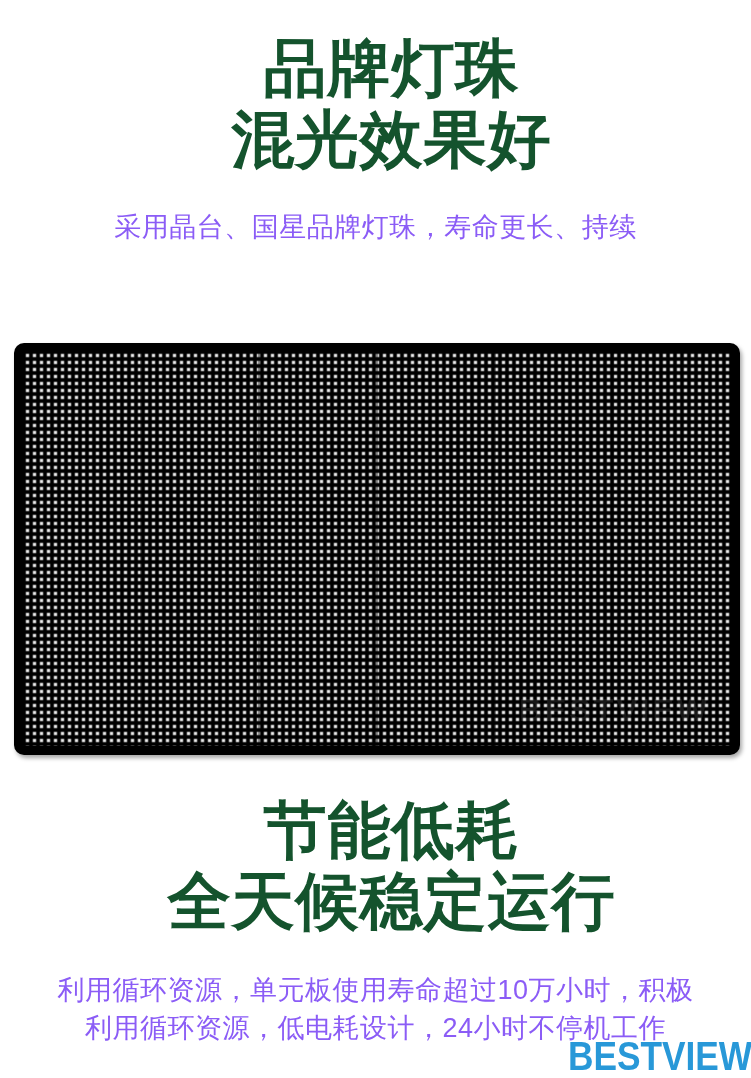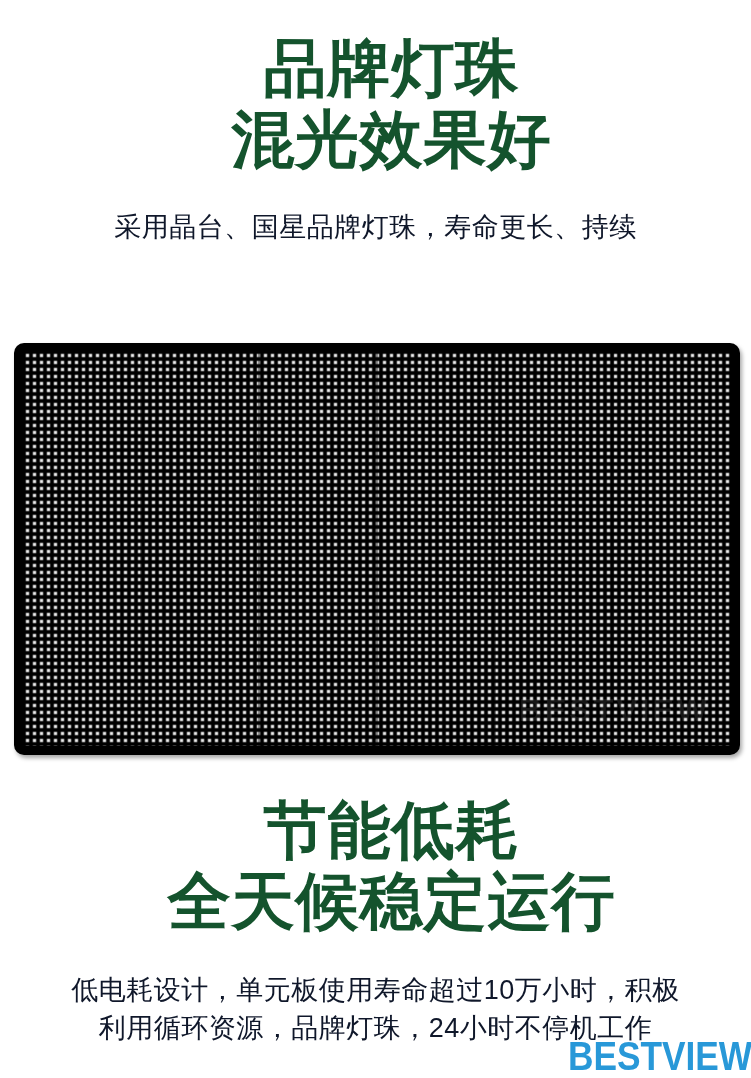--- a/index.html
+++ b/index.html
@@ -28,21 +28,21 @@
   .sec-title .line { display: block; }
   #title-brand  { top: 33px; }
   #title-energy { top: 795px; }
 
   
   .sec-body {
     position: absolute; left: 0; width: 751px;
     text-align: center;
     font-size: 27px; line-height: 37px;
     font-weight: 400;
-    color: #0f172a;
+    color: #8b5cf6;
     letter-spacing: 0.5px;
   }
   .sec-body .line { display: block; }
   #body-brand  { top: 209px; }
   #body-energy { top: 971px; line-height: 38px; }
 
   
   .led-panel {
     position: absolute;
     left: 14px; top: 343px;
@@ -117,19 +117,19 @@
     <div class="led-dots"></div>
     <div class="led-seams"></div>
     <div class="led-watermark">BESTVIEW</div>
   </div>
 
   <div class="sec-title" id="title-energy">
     <span class="line">节能低耗</span>
     <span class="line">全天候稳定运行</span>
   </div>
   <div class="sec-body" id="body-energy">
-    <span class="line">低电耗设计，单元板使用寿命超过10万小时，积极</span>
-    <span class="line">利用循环资源，品牌灯珠，24小时不停机工作</span>
+    <span class="line">利用循环资源，单元板使用寿命超过10万小时，积极</span>
+    <span class="line">利用循环资源，低电耗设计，24小时不停机工作</span>
   </div>
 
   <div class="brand-logo">BESTVIEW</div>
 
 </div>
 
 </body></html>

